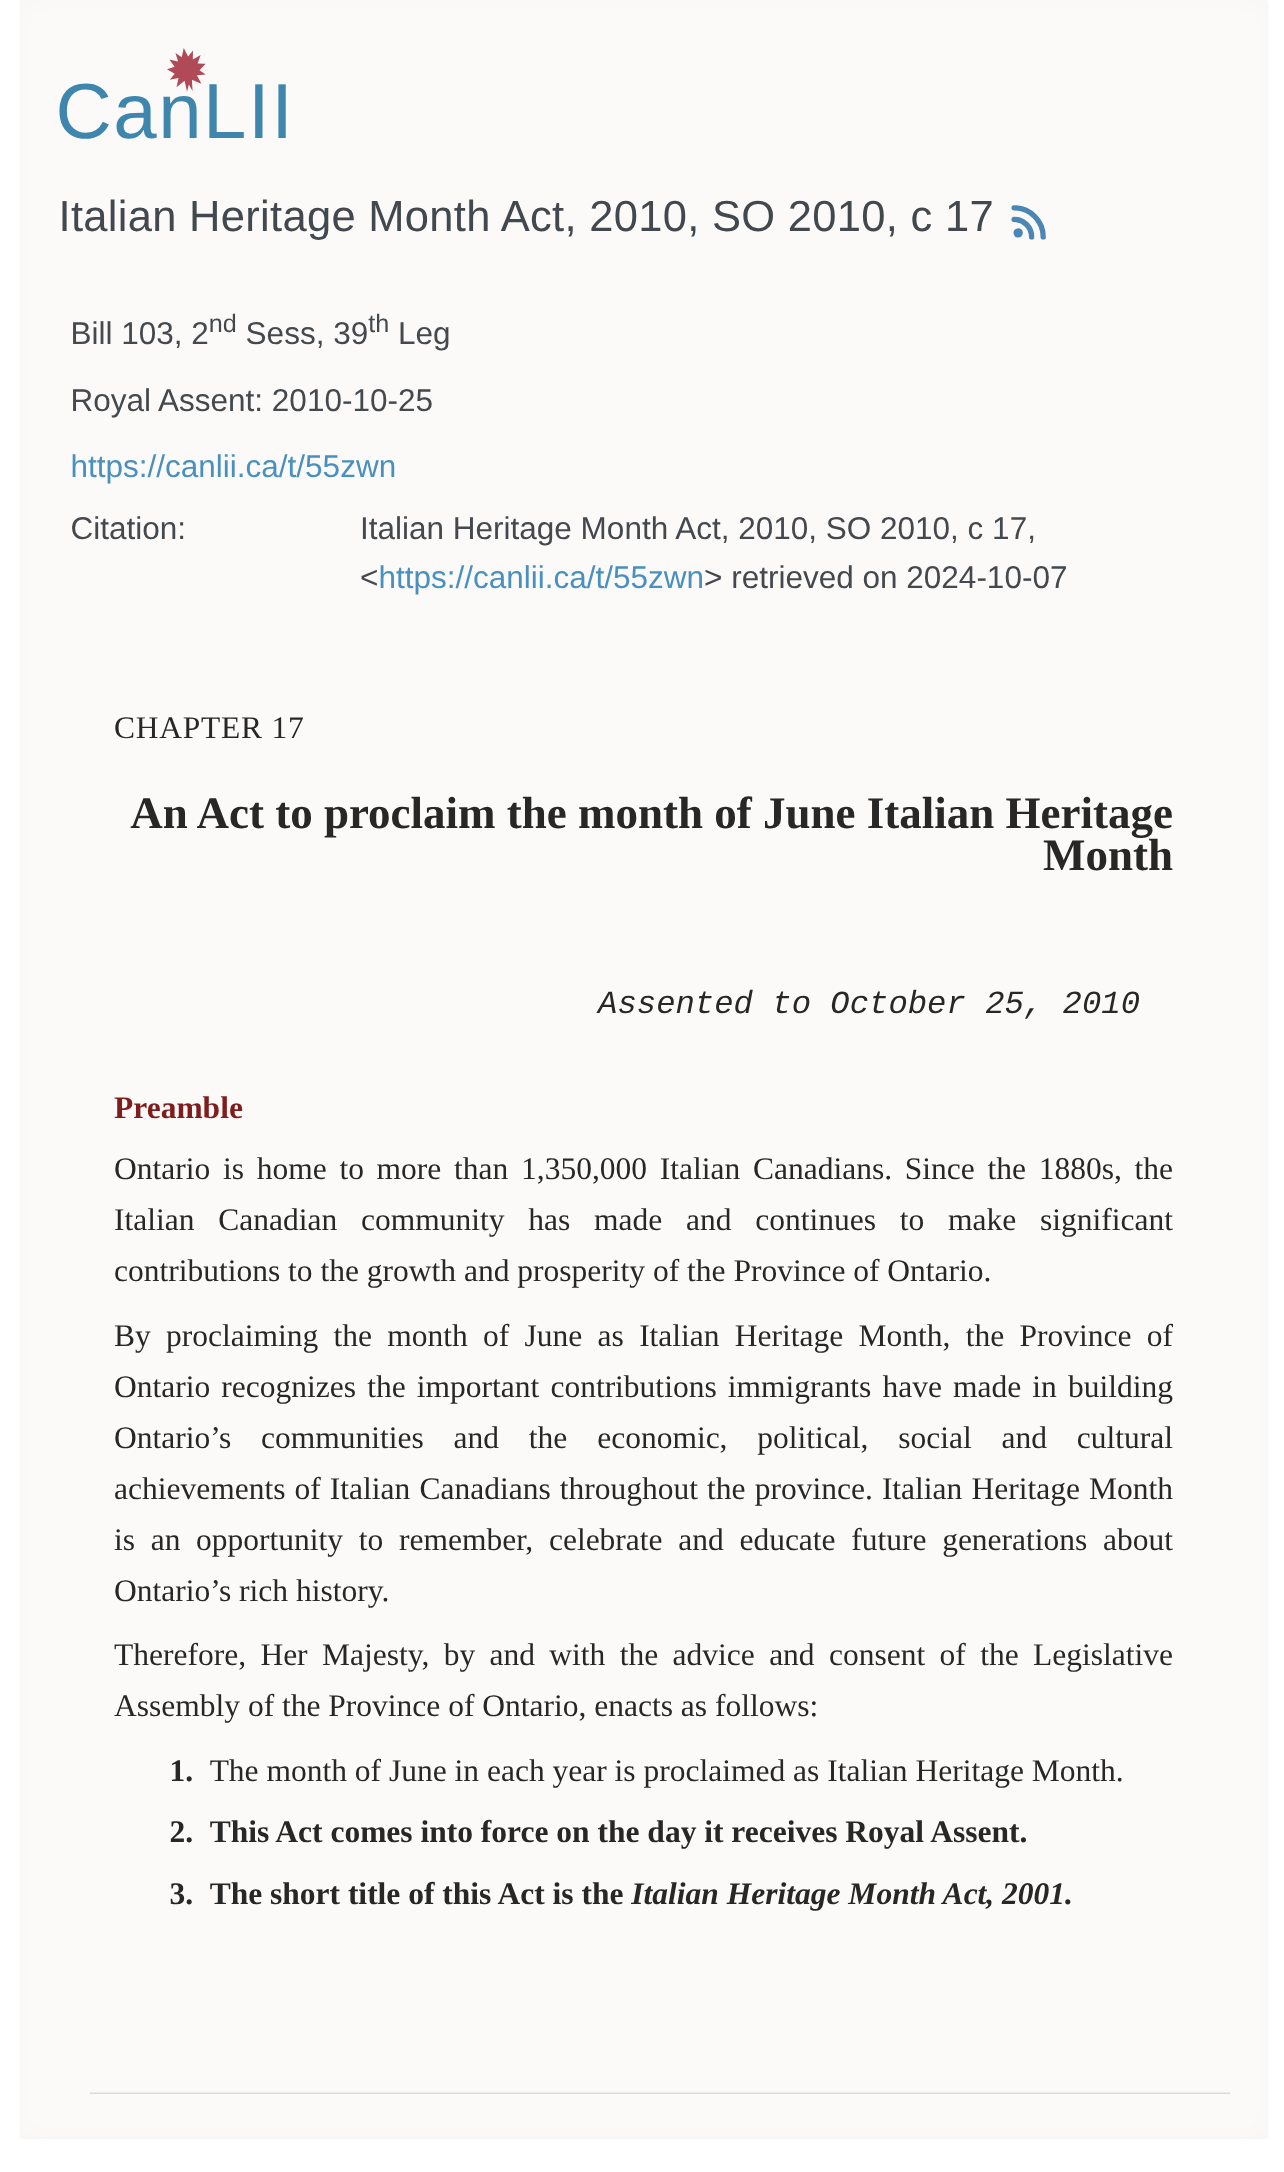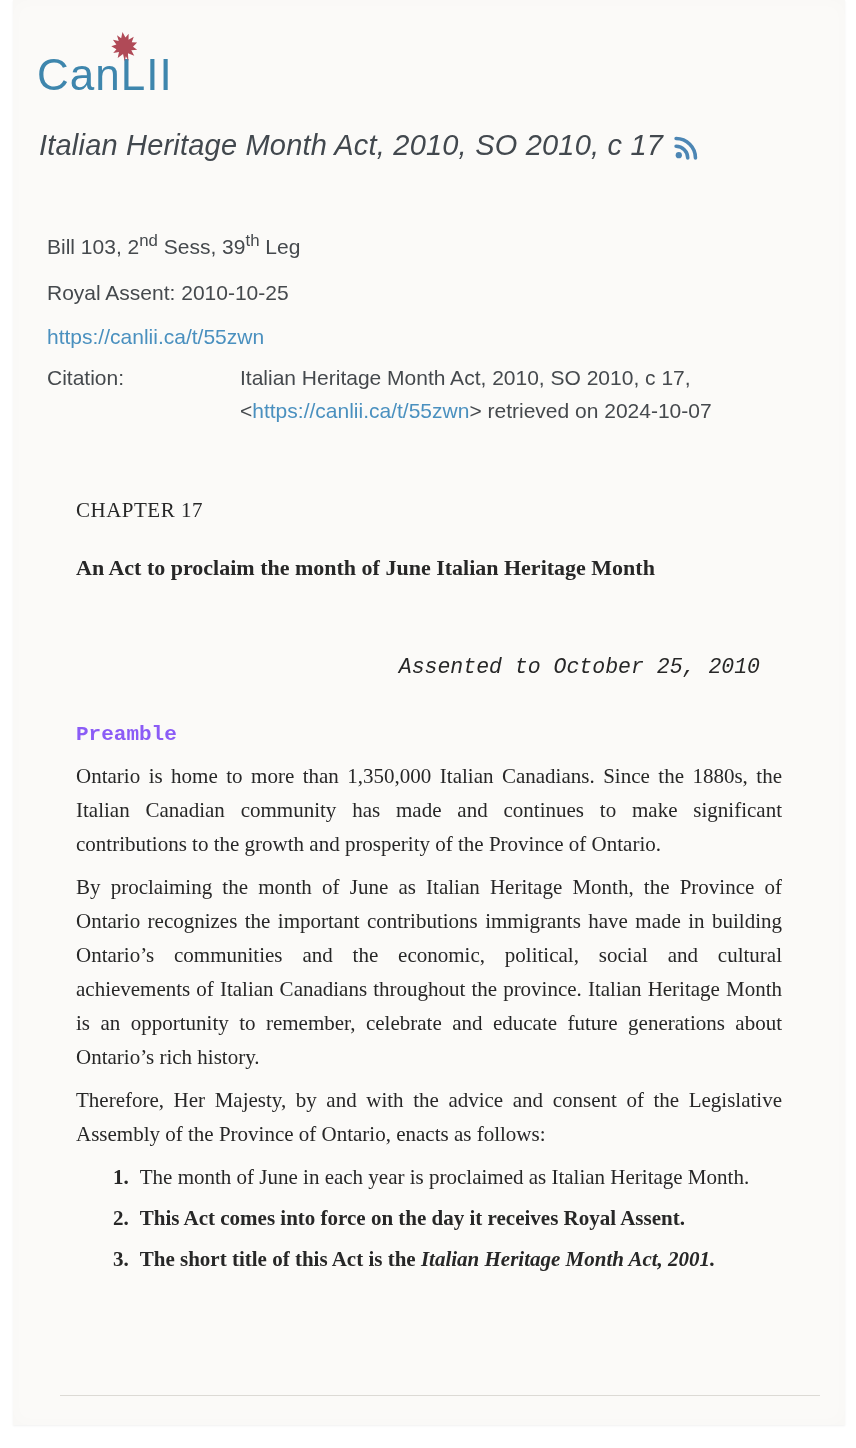--- a/index.html
+++ b/index.html
@@ -19,21 +19,21 @@
     background: #fbfaf8;
     box-shadow: inset 0 0 18px rgba(0,0,0,0.015), 0 1px 2px rgba(0,0,0,0.06);
   }
 
   
   .header { padding: 44px 40px 0 24px; }
 
   .logo {
     position: relative;
     display: inline-block;
-    font-size: 44px;
+    font-size: 52px;
     line-height: 62px;
     letter-spacing: 1px;
     color: var(--logo-blue);
     font-weight: 400;
     cursor: pointer;
   }
   .leaf {
     position: absolute;
     top: -13px;
     left: 72px;
@@ -42,33 +42,32 @@
     color: var(--leaf-red);
     transform: rotate(-8deg);
   }
 
   .title-row {
     display: flex;
     align-items: center;
     gap: 11px;
     margin-top: 23px;
     padding-left: 2px;
-    font-style: italic;
   }
   .page-title {
     font-size: 29px;
     font-weight: 400;
     color: var(--heading-gray);
     margin: 0;
     letter-spacing: 0.2px;
   }
   .rss { width: 25px; height: 25px; color: var(--rss-blue); margin-top: 4px; cursor: pointer; }
 
   .meta {
-    margin-top: 68px;
+    margin-top: 44px;
     padding-left: 10px;
     font-size: 21px;
     color: var(--meta-gray);
   }
   .meta-line { line-height: 33px; margin-bottom: 11px; }
   .ss { font-size: 0.8em; position: relative; top: -0.48em; }
   .meta-row { display: flex; margin-bottom: 8px; }
   .meta-row .label { width: 193px; flex-shrink: 0; line-height: 33px; }
   .meta-row .value { line-height: 33px; }
   .link { color: var(--link-blue); text-decoration: none; cursor: pointer; }
@@ -80,41 +79,40 @@
     font-size: 21px;
     padding: 0 63px;
   }
   .chapter {
     text-align: left;
     margin: 70px 0 0;
     line-height: 26px;
     letter-spacing: 0.5px;
   }
   .act-title {
-    text-align: left;
+    text-align: right;
     font-weight: bold;
-    font-size: 22px;
+    font-size: 30px;
     margin: 31px 0 0;
     line-height: 28px;
   }
   .assent {
     text-align: right;
     font-style: italic;
     margin: 72px 22px 0 0;
     line-height: 26px;
     font-size: 21.5px;
     font-family: Liberation Mono, monospace;
   }
   .doc h3 {
     font-size: 21px;
     font-weight: bold;
     margin: 16px 0 0;
     line-height: 30px;
-    color: #8b5cf6;
-    font-family: Liberation Mono, monospace;
+    color: #7f1d1d;
   }
   .doc h3.first { margin-top: 40px; }
   .doc p.body {
     text-align: justify;
     line-height: 34px;
     margin: 9px 0 0;
   }
   .section {
     line-height: 30px;
     margin: 11px 0 0;

